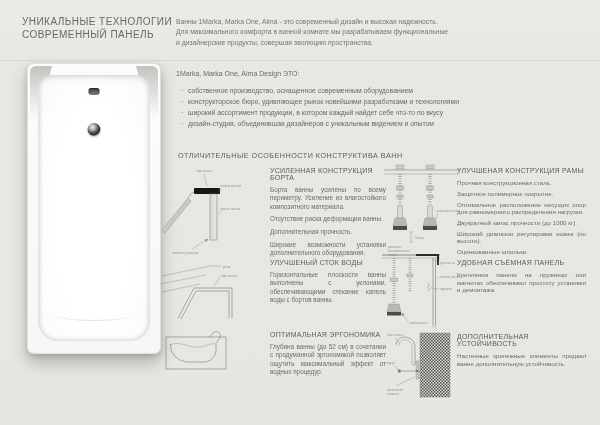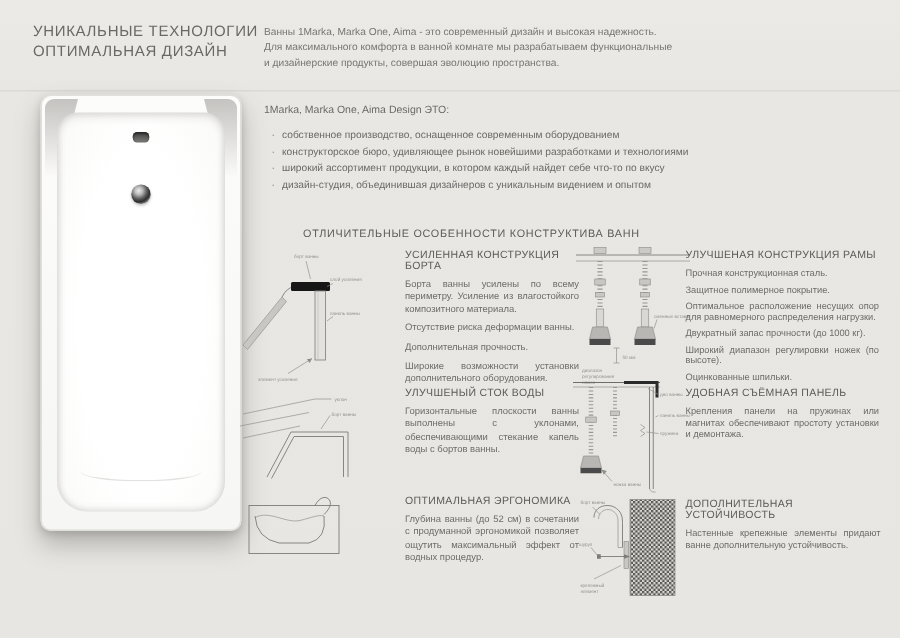--- a/index.html
+++ b/index.html
@@ -50,21 +50,21 @@
     box-shadow:0 1px 2px rgba(0,0,0,.25), 0 0 0 2px rgba(255,255,255,.6); }
 
   
   .brand-title { position:absolute; left:176px; top:70px; font-size:7px; color:#6b6968; }
   .bullets { position:absolute; left:180px; top:85px; width:300px;
     font-size:6.8px; line-height:11px; color:#6b6968; list-style:none; }
   .bullets li { padding-left:8px; position:relative; }
   .bullets li::before { content:"·"; position:absolute; left:1px; }
 
   .features-heading { position:absolute; left:178px; top:151px;
-    font-size:7.2px; letter-spacing:.5px; color:#5d5b59;margin-left:24px; }
+    font-size:7.2px; letter-spacing:.5px; color:#5d5b59; }
 
   
   .sec-text { position:absolute; }
   .sec-text h3 { font-size:7px; font-weight:normal; letter-spacing:.25px;
     color:#5d5b59; margin-bottom:5px; }
   .sec-text p { font-size:6.3px; line-height:8.3px; color:#6e6c6a;
     text-align:justify; margin-bottom:4.5px; }
   .col-r p { font-size:6.2px; line-height:7.6px; margin-bottom:3.2px; }
 
   .mid-1 { left:270px; top:167px; width:116px; }
@@ -80,21 +80,21 @@
   .ink-thin { stroke:#8f8d8a; stroke-width:.45; fill:none; }
 </style>
 </head>
 <body>
 
 <div class="page">
   <div class="seam"></div>
 
   <div class="hdr-left">
     <div>УНИКАЛЬНЫЕ ТЕХНОЛОГИИ</div>
-    <div>ОПТИМАЛЬНАЯ ДИЗАЙН</div>
+    <div>СОВРЕМЕННЫЙ ПАНЕЛЬ</div>
   </div>
   <div class="intro">
     <div>Ванны 1Marka, Marka One, Aima - это современный дизайн и высокая надежность.</div>
     <div>Для максимального комфорта в ванной комнате мы разрабатываем функциональные</div>
     <div>и дизайнерские продукты, совершая эволюцию пространства.</div>
   </div>
 
   <div class="tub">
     <div class="shade shade-tl"></div>
     <div class="shade shade-tr"></div>

